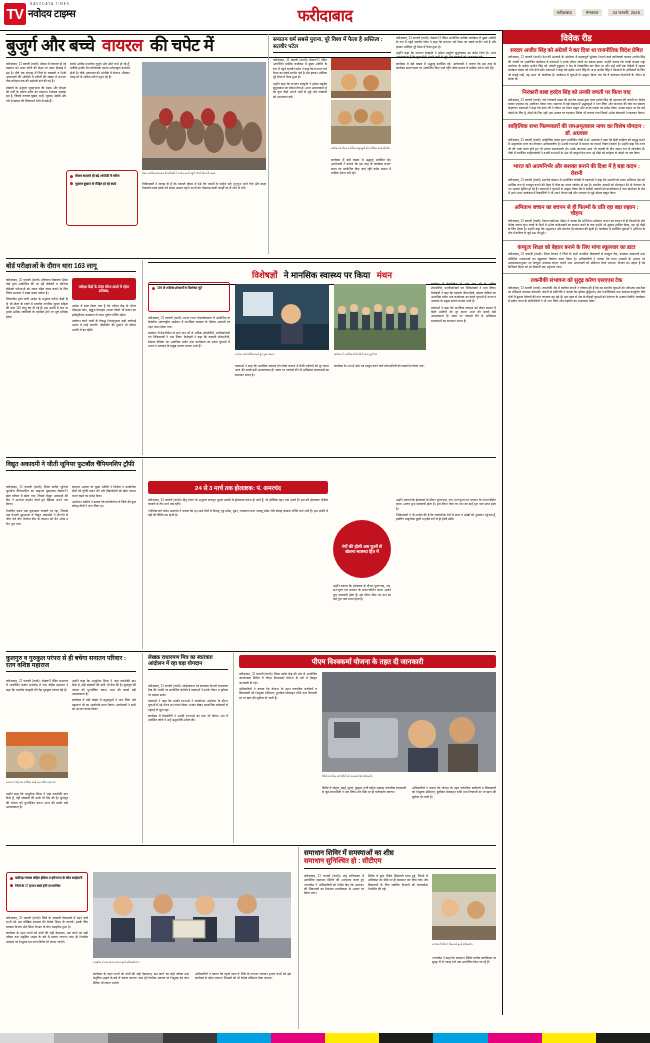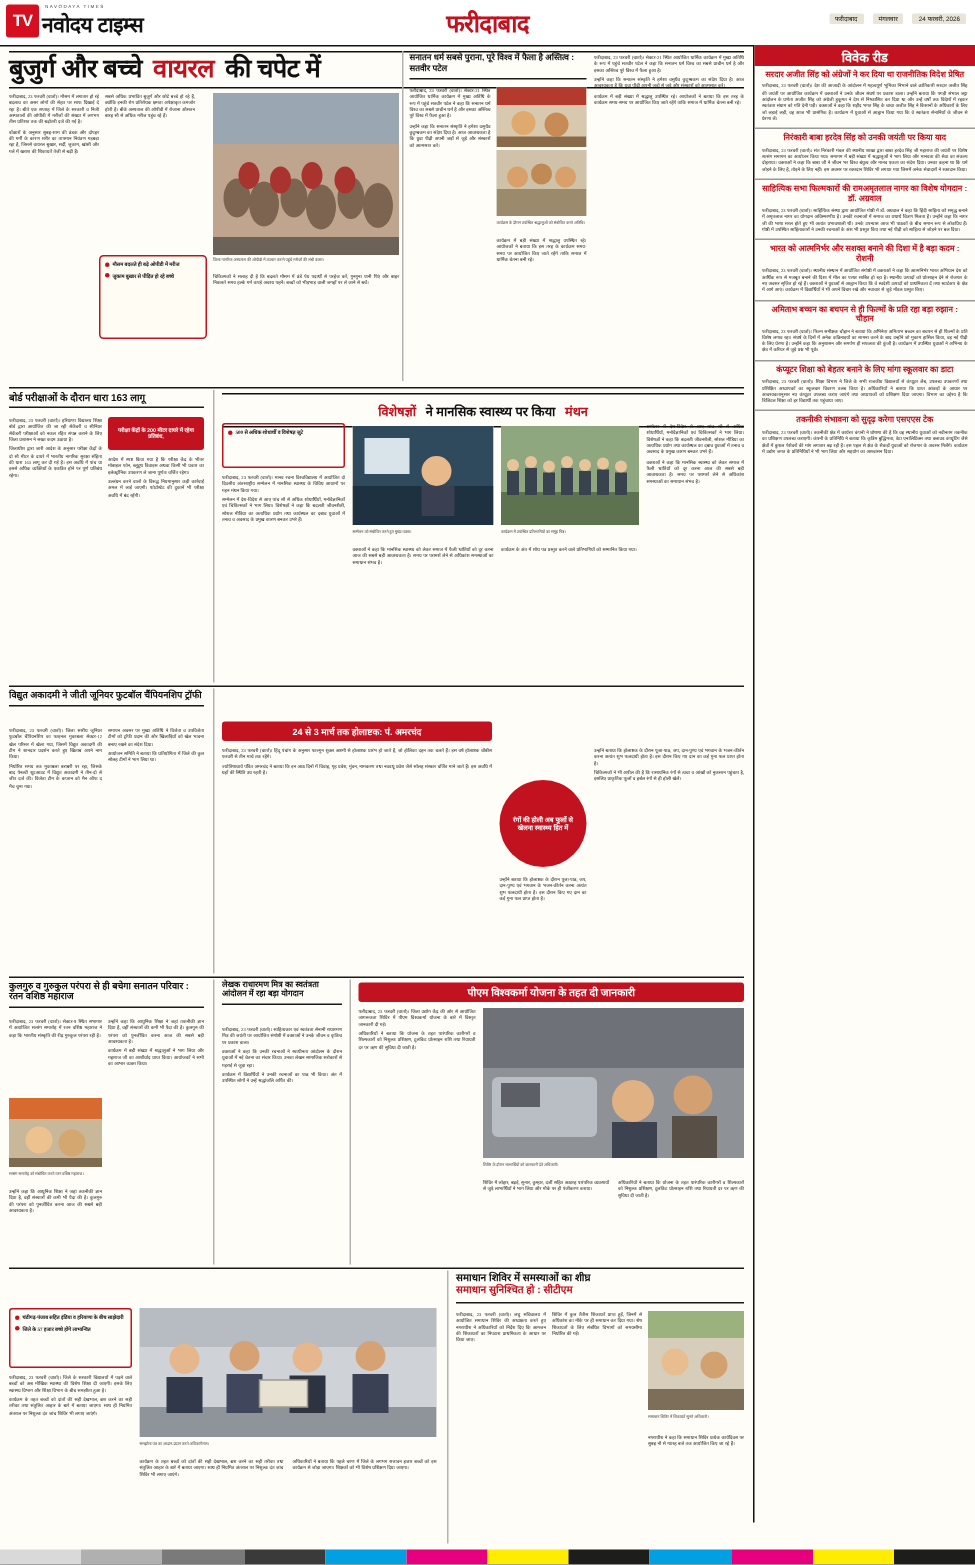--- a/index.html
+++ b/index.html
@@ -15,22 +15,22 @@
     font-size:3.05px;line-height:1.42;text-align:justify;color:#1a1a1a;
     font-family:"Liberation Serif", serif;
     -webkit-hyphens:auto;hyphens:auto;word-spacing:.2px;
   }
   .col-text p{margin:0 0 2px 0;}
   .rule{background:#1a1a1a;height:.6px;width:100%;}
   .vrule{position:absolute;width:.5px;background:#b3b3b3;}
   
   #masthead{position:absolute;left:0;top:0;width:650px;height:30px;background:#ffffff;border-bottom:1px solid #111;}
   #tvlogo{position:absolute;left:4px;top:3px;width:22px;height:22px;background:#d50f1f;border-radius:2px;color:#fff;
-          font-size:11px;font-weight:bold;display:flex;align-items:center;justify-content:center;letter-spacing:-.5px;}
-  #navodaya{position:absolute;left:28px;top:6px;font-size:14px;font-weight:bold;color:#111;letter-spacing:-.3px;}
+          font-size:14px;font-weight:bold;display:flex;align-items:center;justify-content:center;letter-spacing:-.5px;}
+  #navodaya{position:absolute;left:28px;top:6px;font-size:10px;font-weight:bold;color:#111;letter-spacing:-.3px;}
   #navodaya-en{position:absolute;left:30px;top:2px;font-size:3px;color:#444;letter-spacing:1px;}
   #faridabad{position:absolute;left:50%;top:4px;transform:translateX(-50%);
              font-size:16px;font-weight:bold;color:#c2121f;letter-spacing:-.5px;}
   #fbd-ribbon{position:absolute;left:50%;top:2px;transform:translateX(-50%);width:112px;height:24px;
               background:#f3d3d6;border-radius:3px;z-index:-1;}
   #dateline{position:absolute;right:6px;top:9px;font-size:4.2px;color:#111;display:flex;gap:6px;align-items:center;}
   .date-chip{background:#e9e4d8;padding:1px 4px;border-radius:1px;}
   
   .hl-red{color:#c2121f;font-weight:bold;}
   .hl-black{color:#111;font-weight:bold;}

